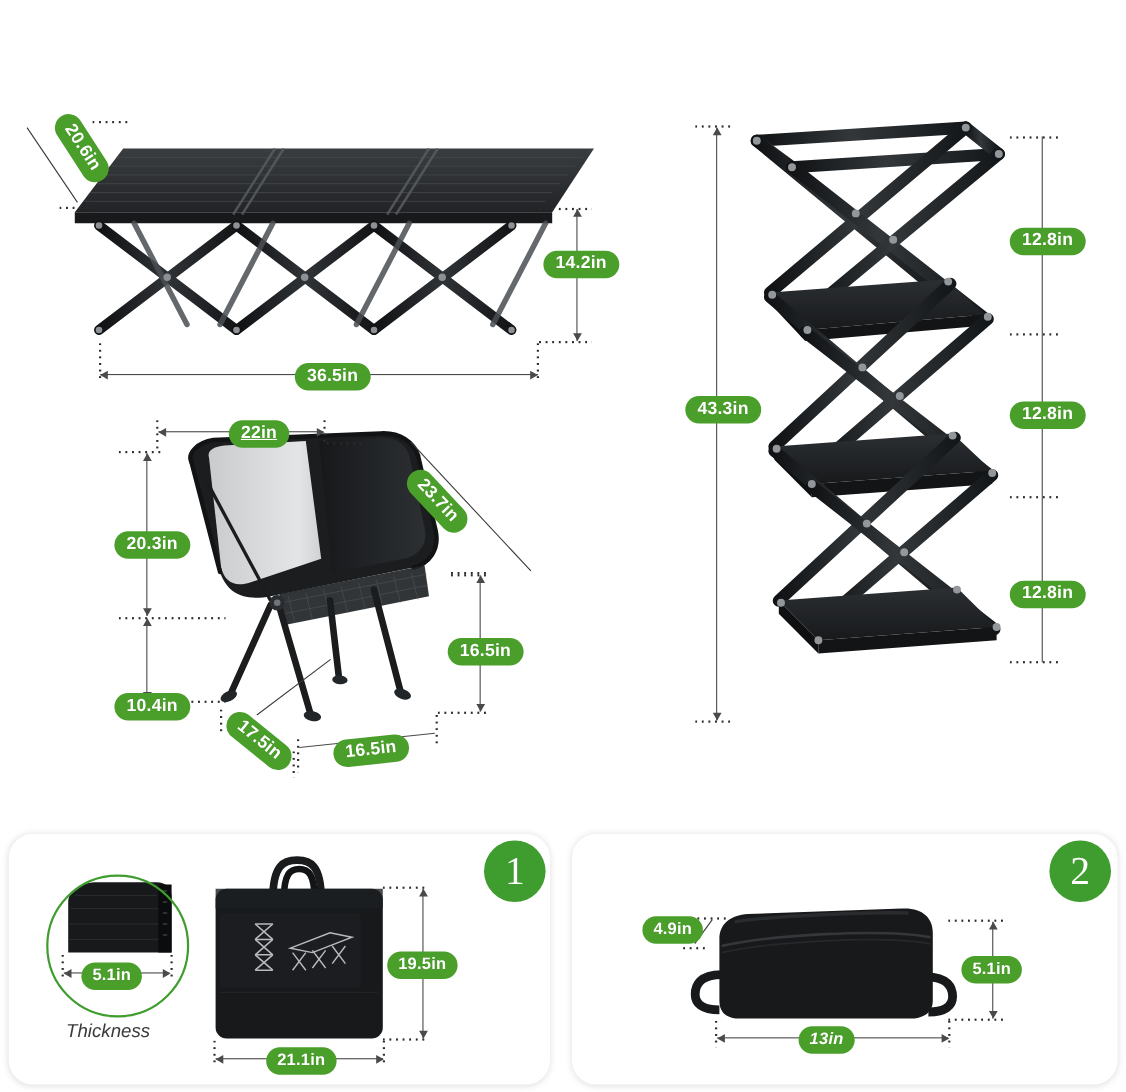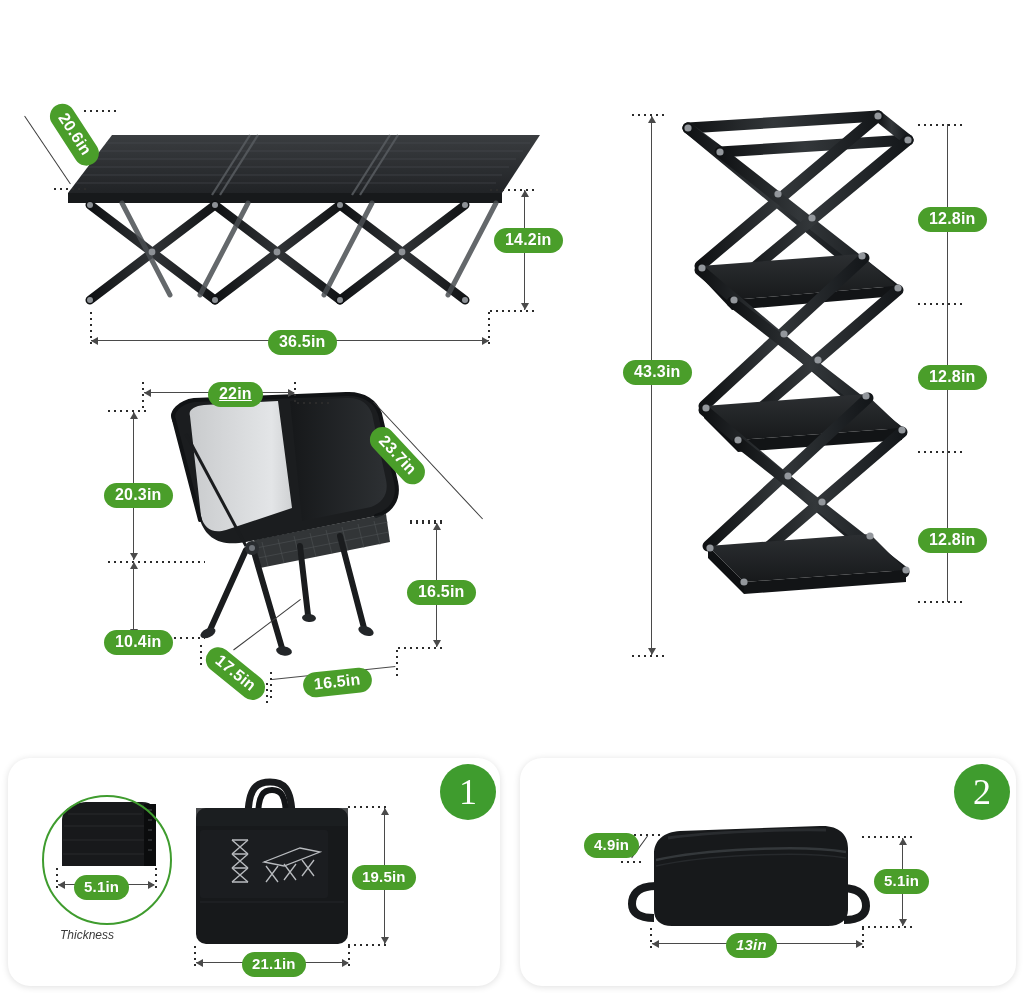--- a/index.html
+++ b/index.html
@@ -75,21 +75,21 @@
     width: 56px; height: 56px; border-radius: 50%;
     background: #3f9c2e; color: #ffffff;
     font-size: 36px; line-height: 56px; text-align: center;
     font-family: "Liberation Serif", serif;
     font-weight: 400;
     z-index: 25;
   }
   .thickness-label {
     position: absolute;
     font-style: italic;
-    font-size: 12px;
+    font-size: 17px;
     color: #3a3a3a;
     white-space: nowrap;
   }
   .circle-outline {
     position: absolute;
     border: 2px solid #3f9c2e;
     border-radius: 50%;
     z-index: 5;
   }
 </style>

